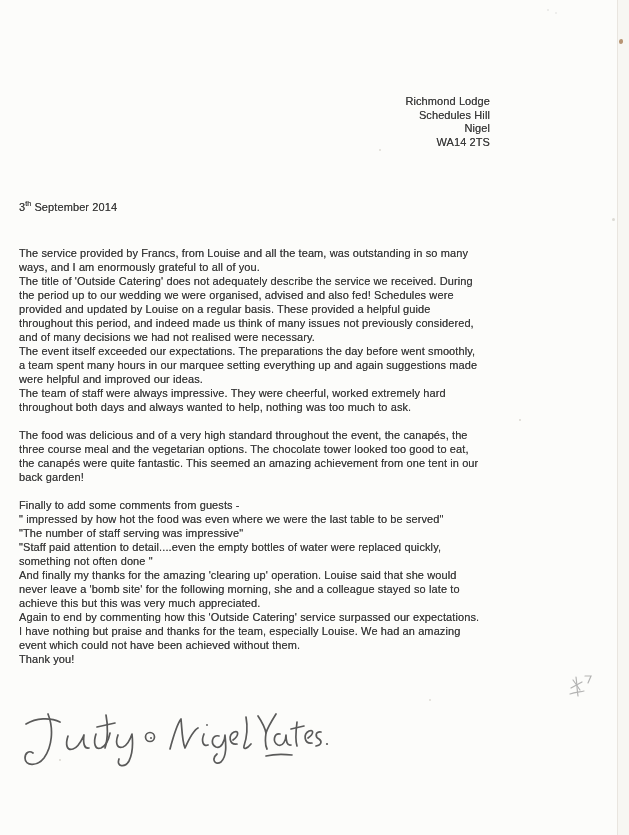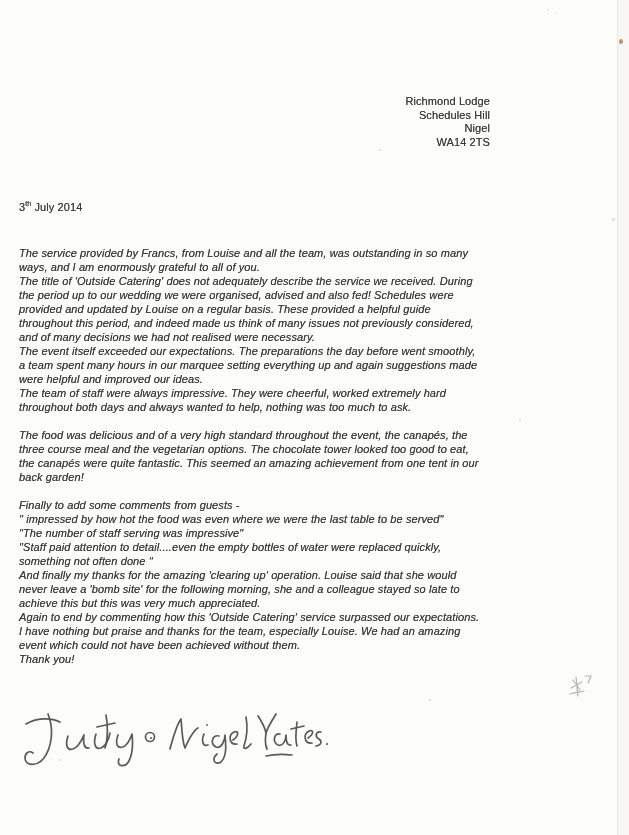--- a/index.html
+++ b/index.html
@@ -40,21 +40,20 @@
   }
   .date {
     position: absolute;
     top: 200px; left: 19px;
   }
   .date sup { font-size: 7px; vertical-align: super; line-height: 0; }
   .body-block {
     position: absolute;
     top: 246px; left: 19px;
     width: 560px;
-    font-style: italic;
   }
   .signature {
     position: absolute;
     top: 704px; left: 18px;
     width: 312px; height: 80px;
   }
   .sr-only {
     position: absolute; width: 1px; height: 1px;
     overflow: hidden; clip: rect(0 0 0 0); white-space: nowrap;
   }
@@ -92,21 +91,21 @@
     border-radius: 50%;
   }
 </style>
 </head>
 <body>
 
 <div class="page">
 
   <div class="address scan-text"><div>Richmond Lodge</div><div>Schedules Hill</div><div>Nigel</div><div>WA14 2TS</div></div>
 
-  <div class="date scan-text"><span>3</span><sup>th</sup><span> July 2014</span></div>
+  <div class="date scan-text"><span>3</span><sup>th</sup><span> September 2014</span></div>
 
   <div class="body-block scan-text"><div>The service provided by Francs, from Louise and all the team, was outstanding in so many</div><div>ways, and I am enormously grateful to all of you.</div><div>The title of 'Outside Catering' does not adequately describe the service we received. During</div><div>the period up to our wedding we were organised, advised and also fed! Schedules were</div><div>provided and updated by Louise on a regular basis. These provided a helpful guide</div><div>throughout this period, and indeed made us think of many issues not previously considered,</div><div>and of many decisions we had not realised were necessary.</div><div>The event itself exceeded our expectations. The preparations the day before went smoothly,</div><div>a team spent many hours in our marquee setting everything up and again suggestions made</div><div>were helpful and improved our ideas.</div><div>The team of staff were always impressive. They were cheerful, worked extremely hard</div><div>throughout both days and always wanted to help, nothing was too much to ask.</div><div>&nbsp;</div><div>The food was delicious and of a very high standard throughout the event, the canapés, the</div><div>three course meal and the vegetarian options. The chocolate tower looked too good to eat,</div><div>the canapés were quite fantastic. This seemed an amazing achievement from one tent in our</div><div>back garden!</div><div>&nbsp;</div><div>Finally to add some comments from guests -</div><div>" impressed by how hot the food was even where we were the last table to be served"</div><div>"The number of staff serving was impressive"</div><div>"Staff paid attention to detail....even the empty bottles of water were replaced quickly,</div><div>something not often done "</div><div>And finally my thanks for the amazing 'clearing up' operation. Louise said that she would</div><div>never leave a 'bomb site' for the following morning, she and a colleague stayed so late to</div><div>achieve this but this was very much appreciated.</div><div>Again to end by commenting how this 'Outside Catering' service surpassed our expectations.</div><div>I have nothing but praise and thanks for the team, especially Louise. We had an amazing</div><div>event which could not have been achieved without them.</div><div>Thank you!</div></div>
 
   <div class="signature">
     <span class="sr-only">Judy &amp; Nigel Yates.</span>
     <svg viewBox="0 0 312 80" width="312" height="80" aria-hidden="true">
       <g stroke="#3e3e3e" stroke-width="1.7" fill="none" stroke-linecap="round" stroke-linejoin="round" opacity="0.85">
 
         <path d="M8,20 C18,14 32,13 42,18"></path>
         <path d="M30,10 C36,25 34,43 26,54 C19,63 7,62 7,54 C7,49 11,46 15,49"></path>

